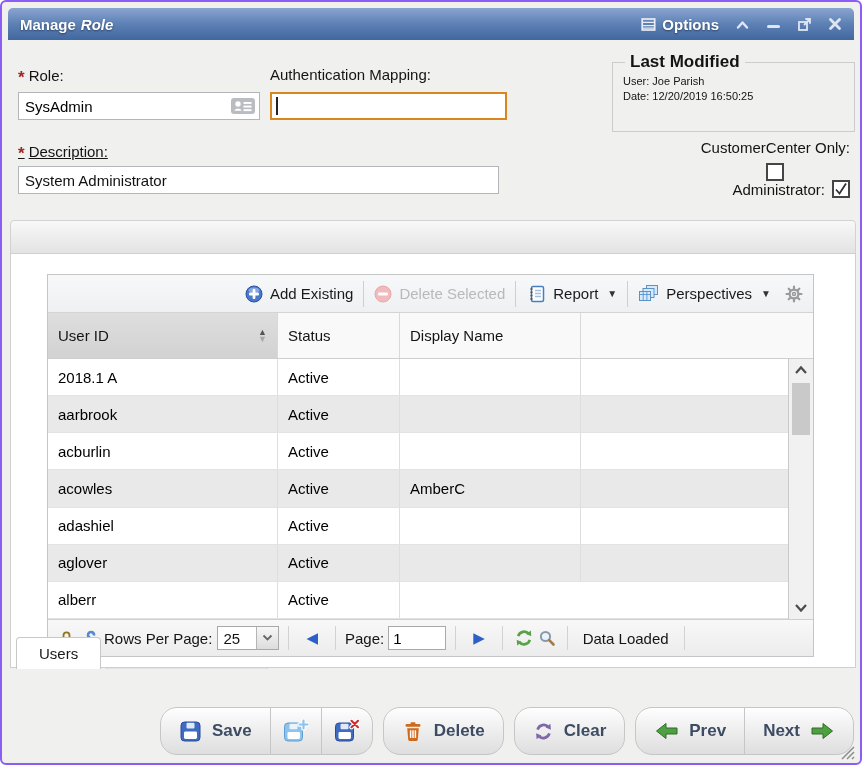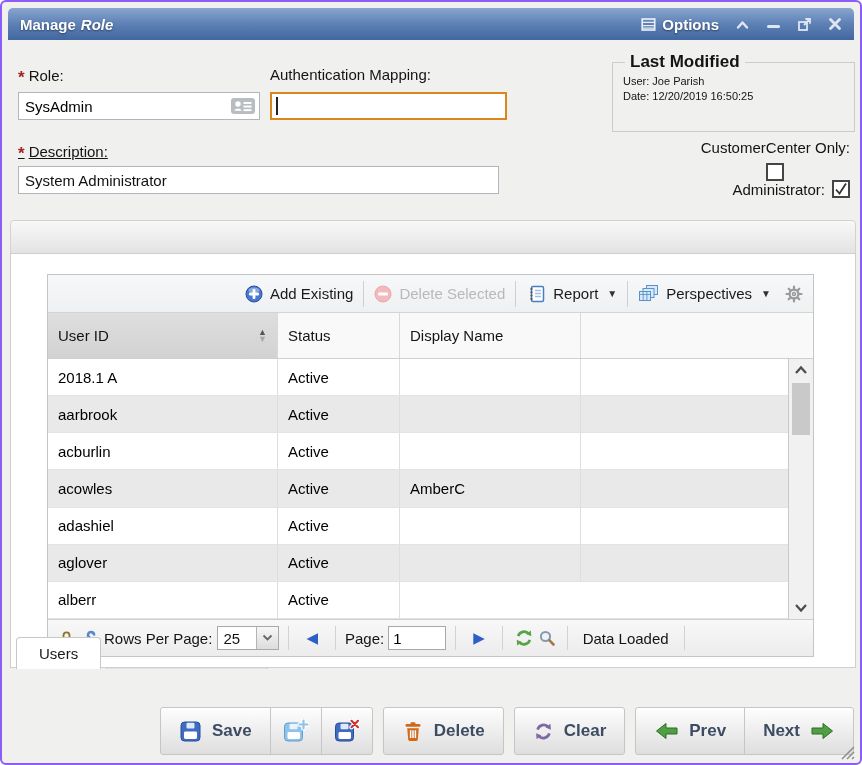--- a/index.html
+++ b/index.html
@@ -102,21 +102,21 @@
   .select{display:flex;height:24px;border:1px solid #a9a9a9;cursor:pointer;}
   .select .val{width:38px;background:#fff;display:flex;align-items:center;padding-left:5px;font-size:15px;}
   .select .arrow{width:22px;background:linear-gradient(#f7f7f7,#dcdcdc);border-left:1px solid #b5b5b5;display:flex;align-items:center;justify-content:center;}
   .pager-tri{font-size:15px;color:#2d5fc9;cursor:pointer;margin:0 8px;}
   .page-label{margin-right:4px;}
   .page-input{width:58px;height:24px;border:1px solid #a9a9a9;font:15px "Liberation Sans",sans-serif;padding:0 4px;outline:none;}
   .gstatus{margin:0 6px;white-space:nowrap;}
   
   .actions{position:absolute;left:158px;top:705px;display:flex;align-items:center;gap:10px;}
   .abtn,.agroup{
-    height:48px;border:1px solid #c6c6c6;border-radius:3px;
+    height:48px;border:1px solid #c6c6c6;border-radius:17px;
     background:linear-gradient(#fefefe,#ececec 55%,#dedede);
     box-shadow:inset 0 1px 0 #fff;
     display:flex;align-items:flex-start;overflow:hidden;
   }
   .aseg{height:100%;display:flex;align-items:center;gap:10px;padding:0 18px;cursor:pointer;}
   .aseg + .aseg{border-left:1px solid #c6c6c6;}
   .aseg .albl{font-size:17px;font-weight:700;color:#3d4c63;}
   .aseg.iconly{padding:0 12px;}
   .resize-handle{position:absolute;right:5px;bottom:3px;cursor:nwse-resize;}
 </style>

